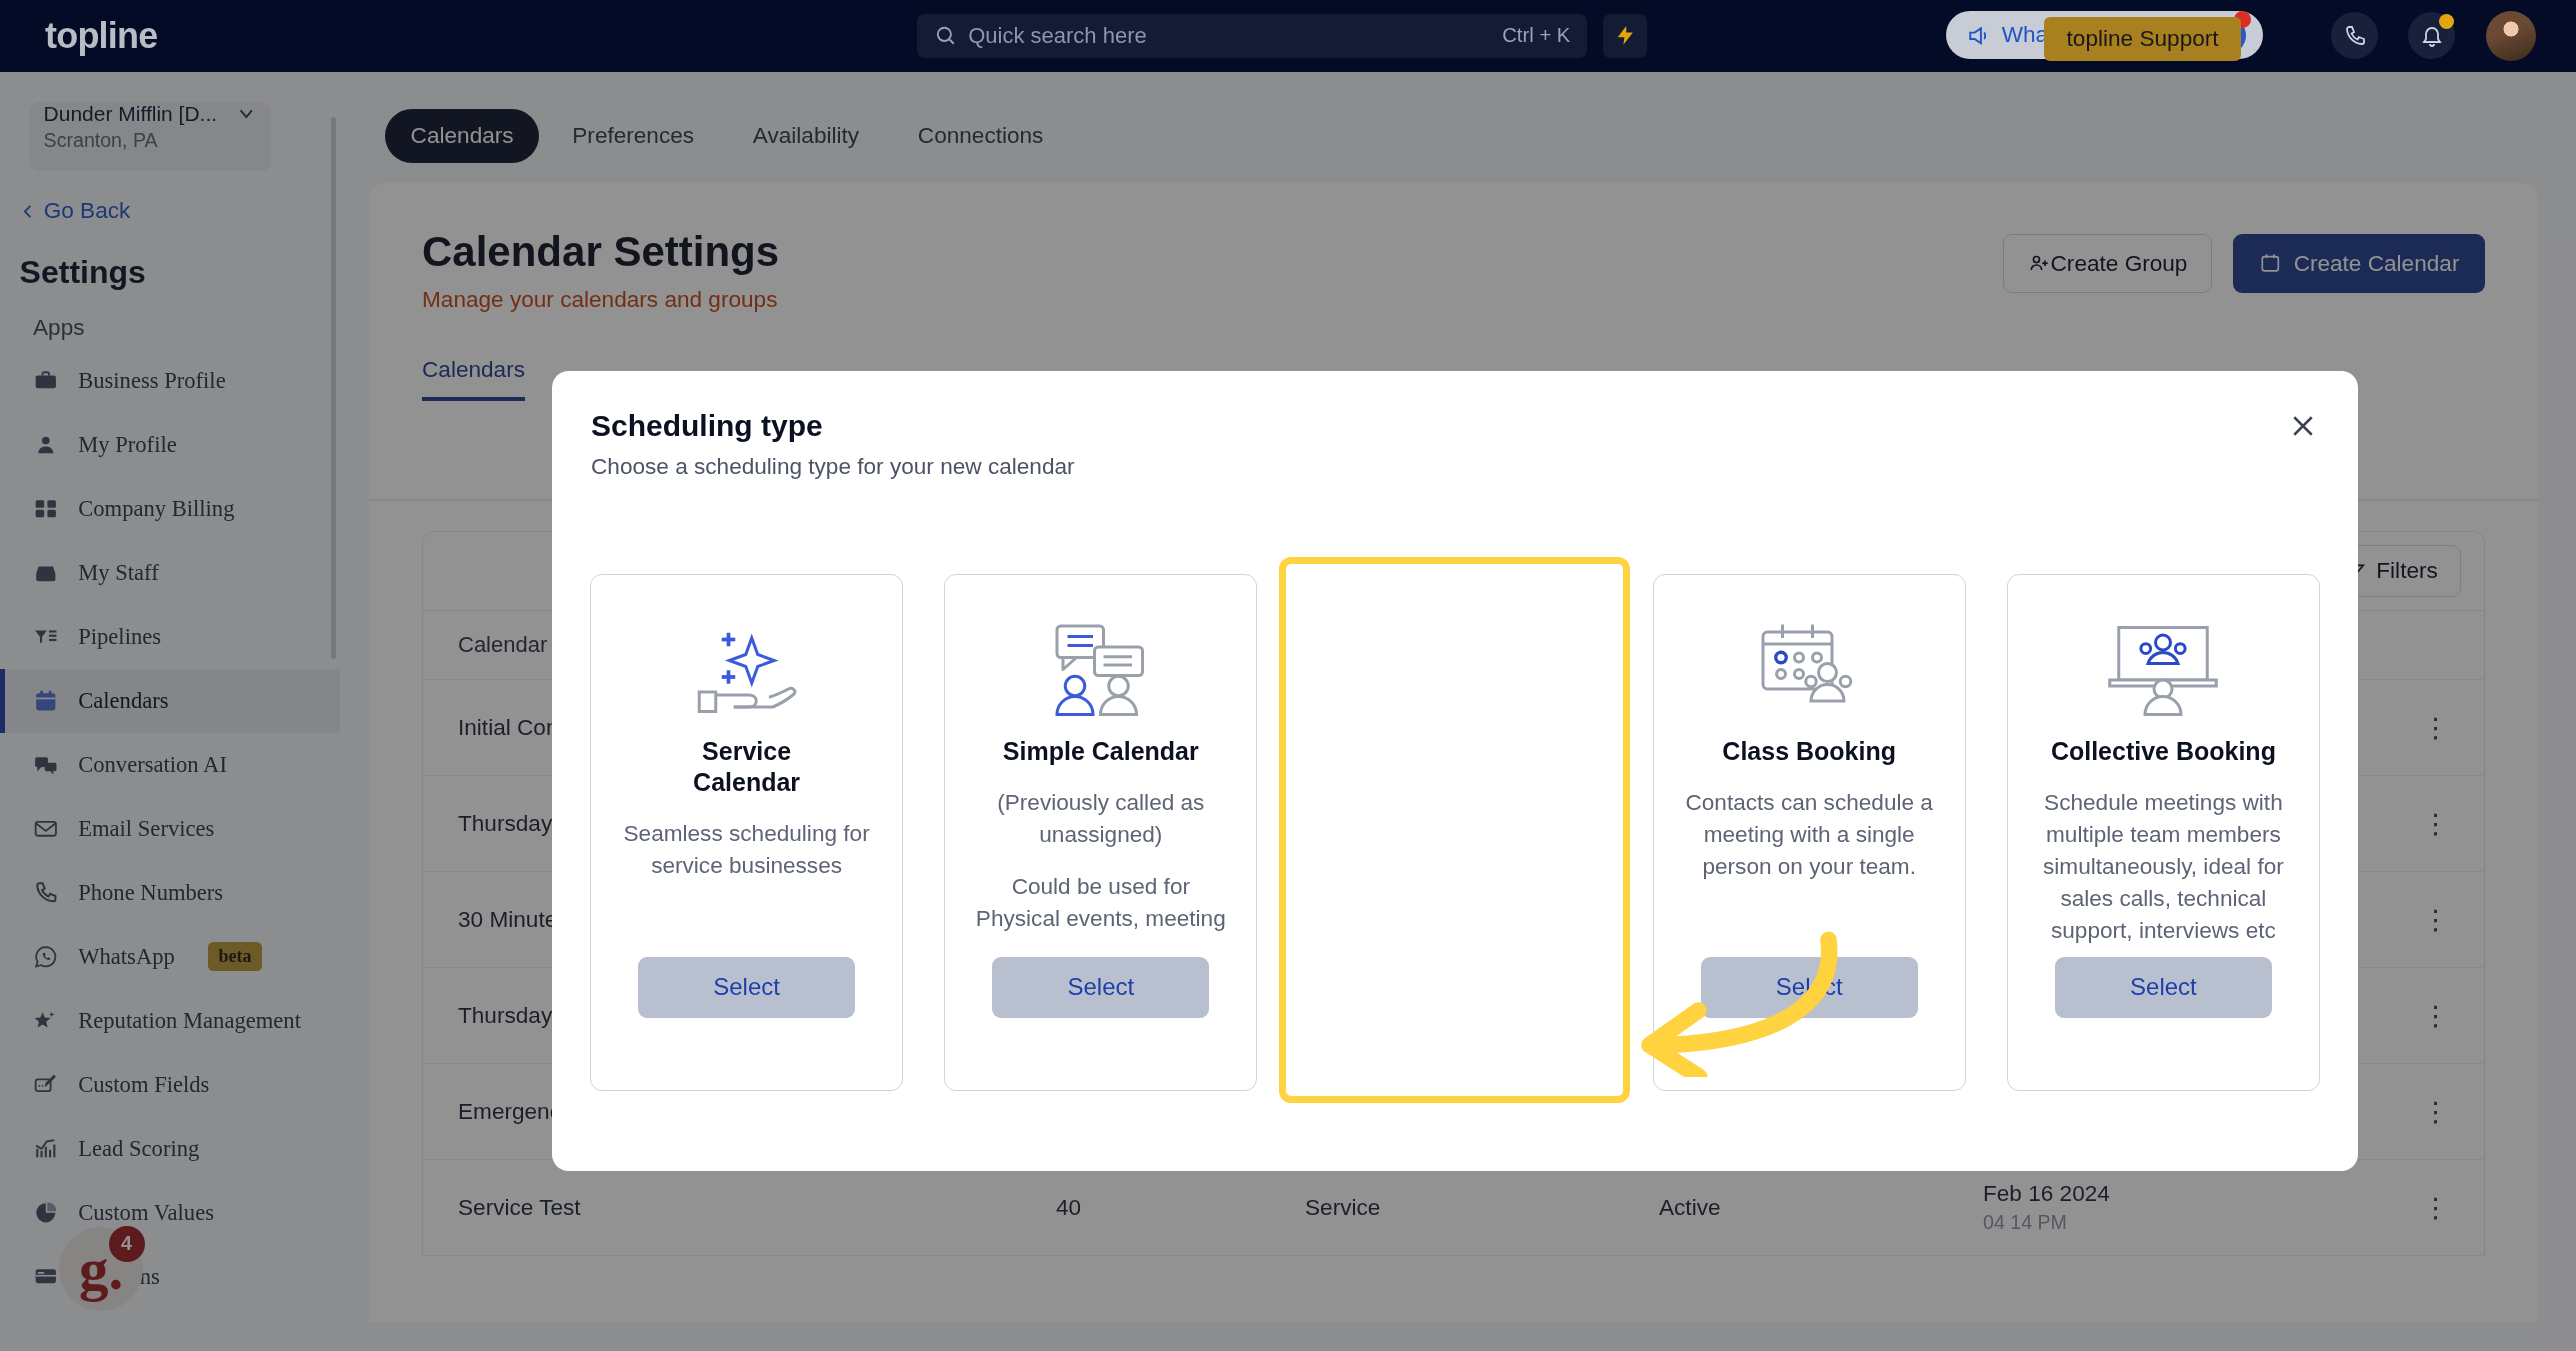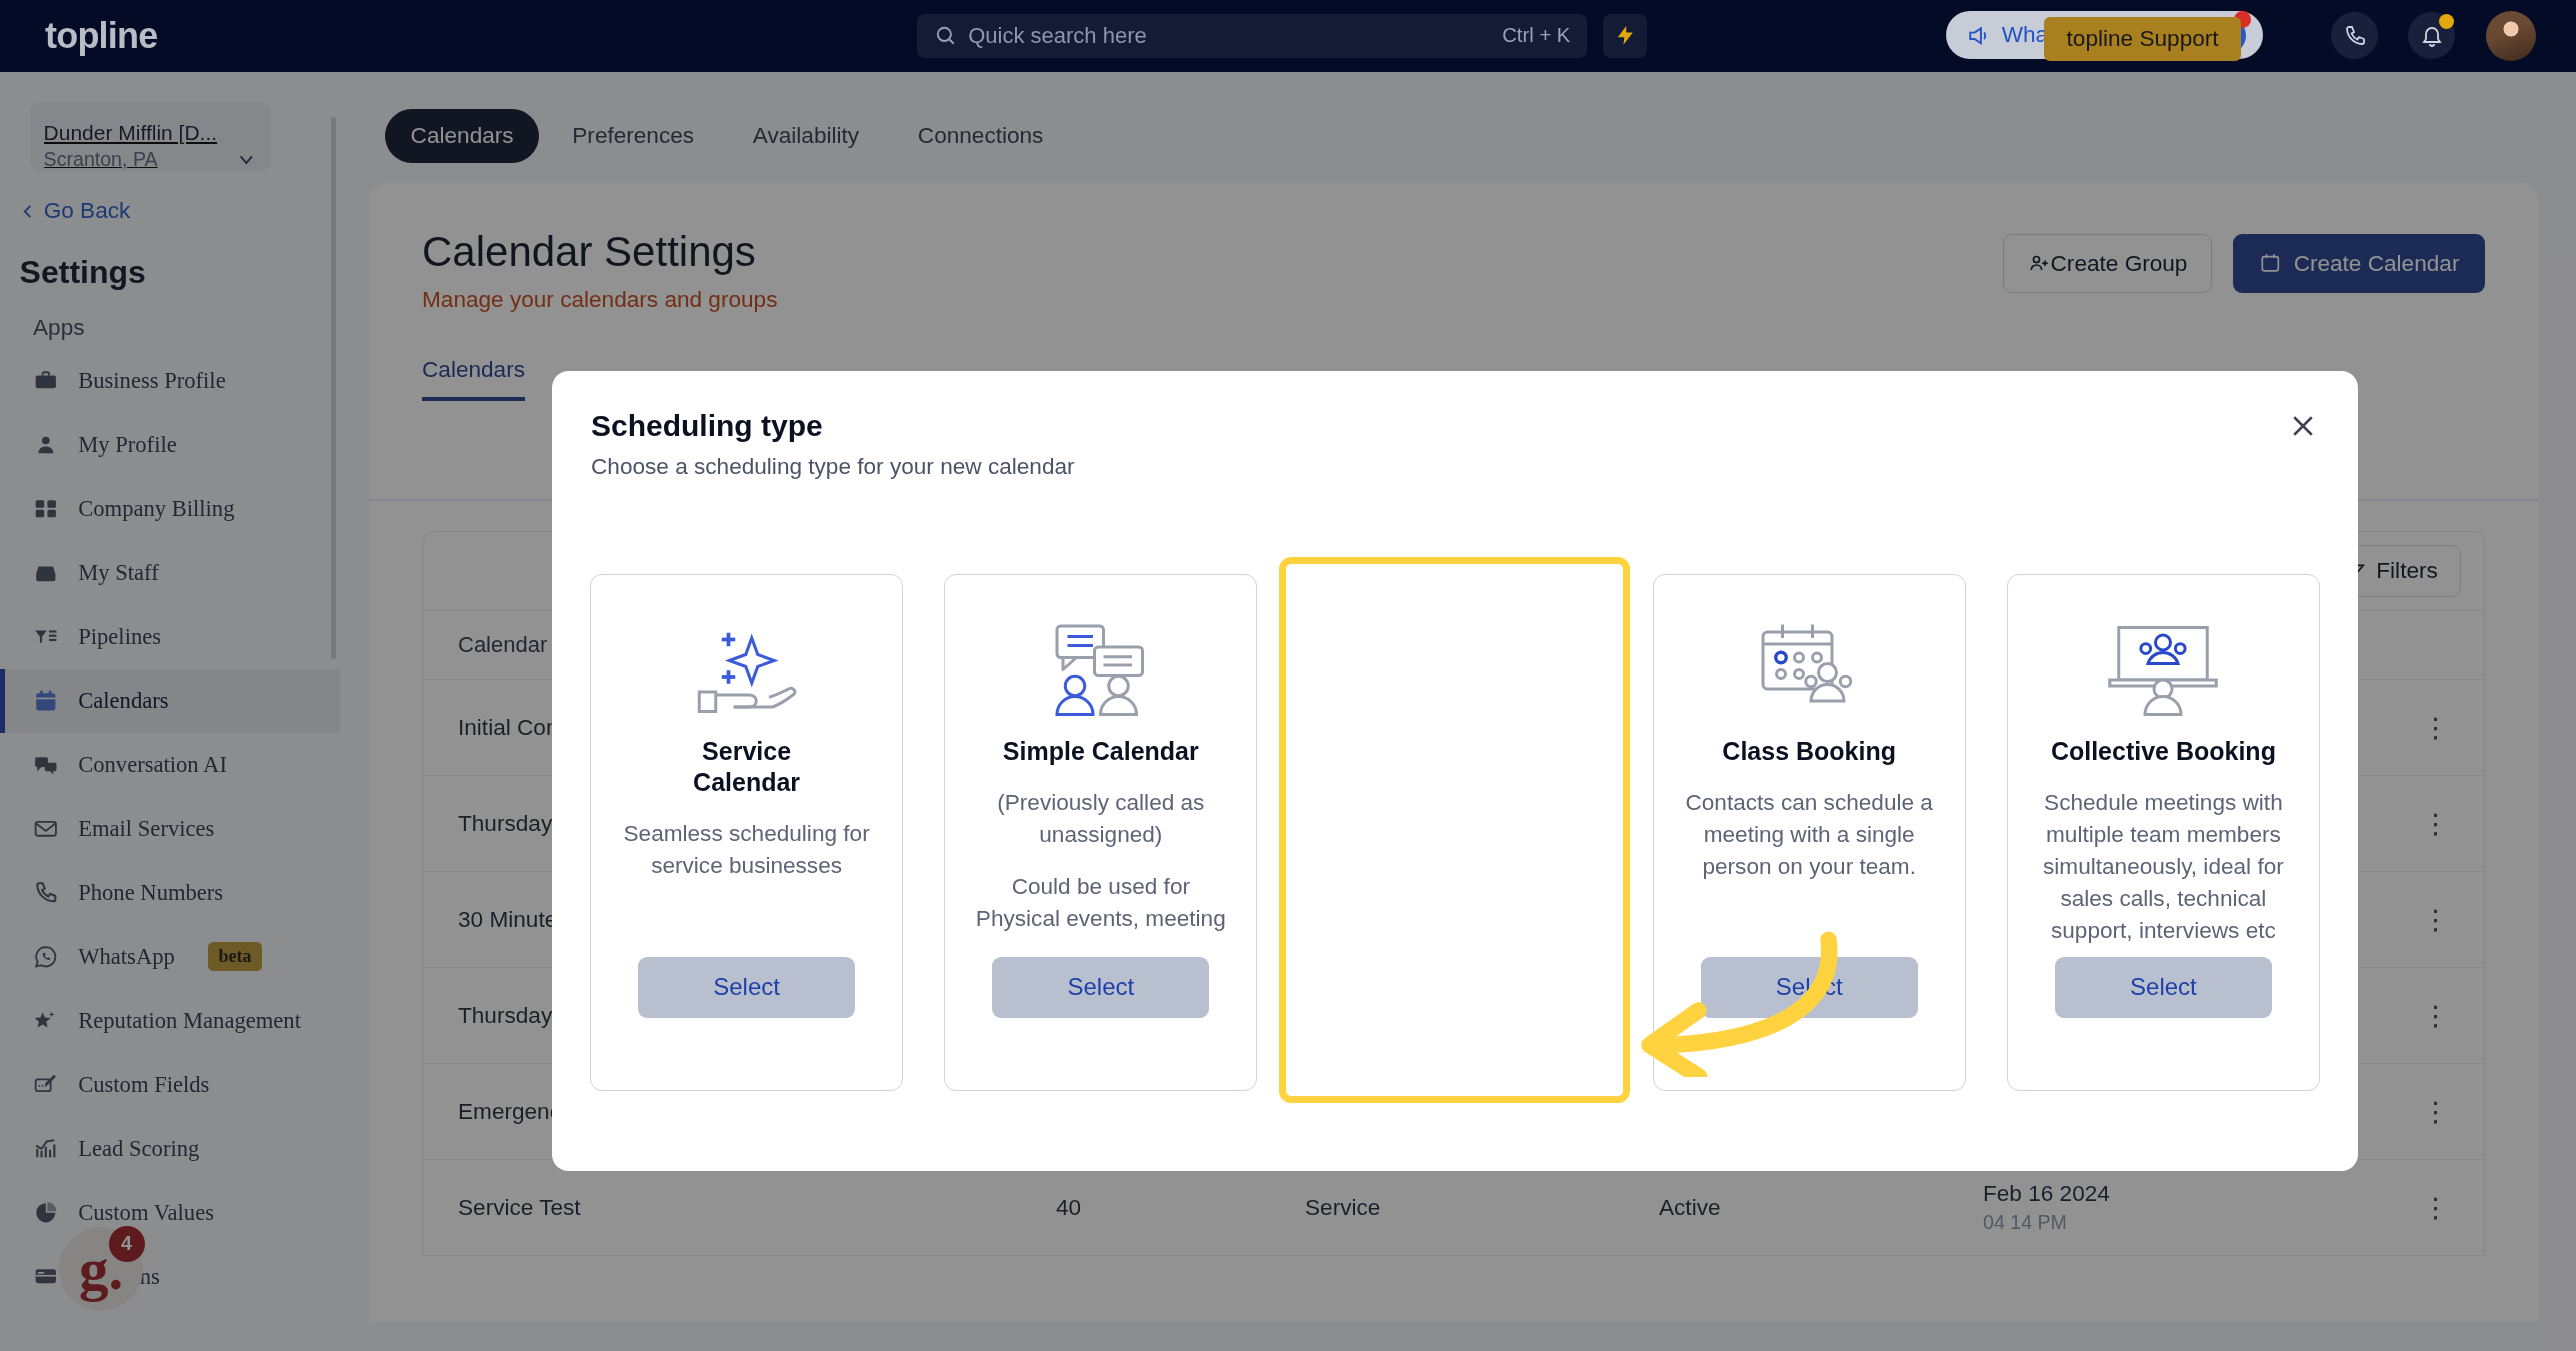--- a/index.html
+++ b/index.html
@@ -84,23 +84,22 @@
   }
 
   
   #sidebar {
     position: absolute; left: 0; top: 72px; width: 340px; height: 1279px;
     background: #f4f5f7; overflow: hidden;
   }
   #org-select {
     margin: 30px 0 0 30px; width: 241px; height: 69px;
     background: #e9eaee; border-radius: 9px;
-    display: flex; align-items: flex-end; padding: 0 13.6px;
+    display: flex; align-items: flex-start; padding: 0 13.6px;
     cursor: pointer;
-    text-decoration: underline;
   }
   #org-text { flex: 1; overflow: hidden; }
   #org-name { font-size: 21px; color: #131a2e; white-space: nowrap; font-weight: 500;}
   #org-sub { font-size: 19.6px; color: #5a6274; margin-top: 3px; }
   #org-chevron { width: 22.6px; height: 22.6px; flex: none; color:#2b3246; }
 
   #goback {
     margin: 27px 0 0 19.6px; display: flex; align-items: center; gap: 7.5px;
     color: #2254c5; font-size: 22.6px; cursor: pointer;
   }
@@ -161,21 +160,21 @@
   }
   .tab-pill.active { background: #0b1028; color: #fff; }
 
   #panel {
     position: absolute; left: 29px; top: 111px;
     width: 2169px; height: 1139px;
     background: #ffffff; border-radius: 16.6px 16.6px 0 0;
     overflow: hidden;
   }
   #panel-head { padding: 45px 53px 0 53px; position: relative; }
-  #page-title { font-size: 42px; font-weight: 400; color: #0b1120; }
+  #page-title { font-size: 42px; font-weight: 700; color: #0b1120; }
   #page-sub { font-size: 22.6px; color: #c2410c; margin-top: 11px; }
   #head-actions {
     position: absolute; right: 53px; top: 51px; display: flex; gap: 21px;
   }
   #create-group-btn {
     display: flex; align-items: center; 
     border: 1.5px solid #cdd1da; border-radius: 9px;
     padding: 15px 24px; font-size: 22.6px; color: #0b1120;
     background: #fff; cursor: pointer; white-space: nowrap;
   }

